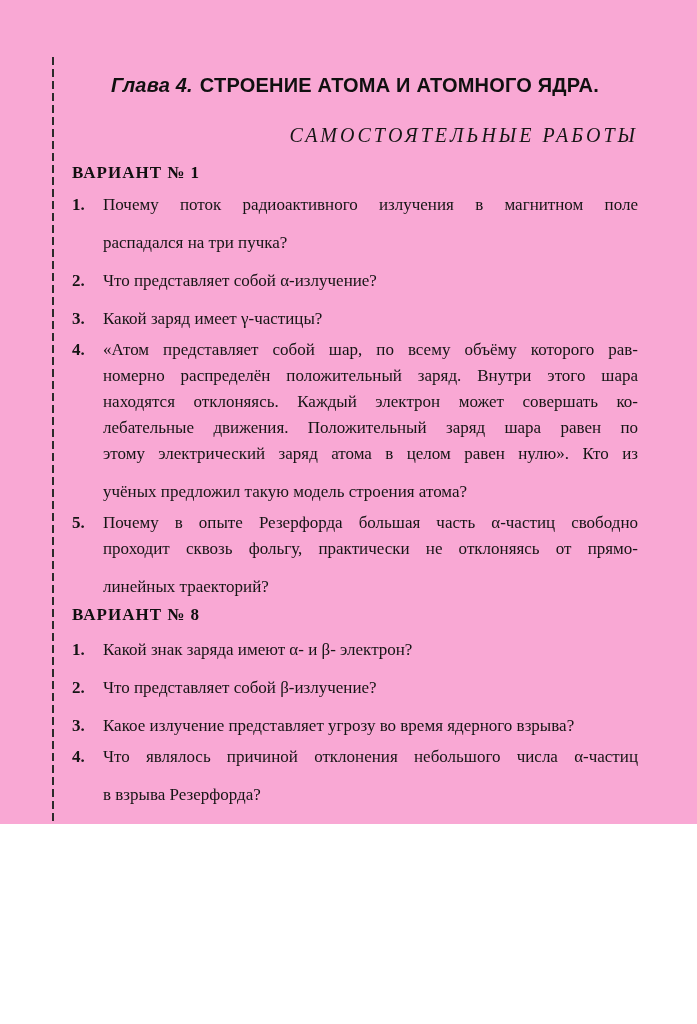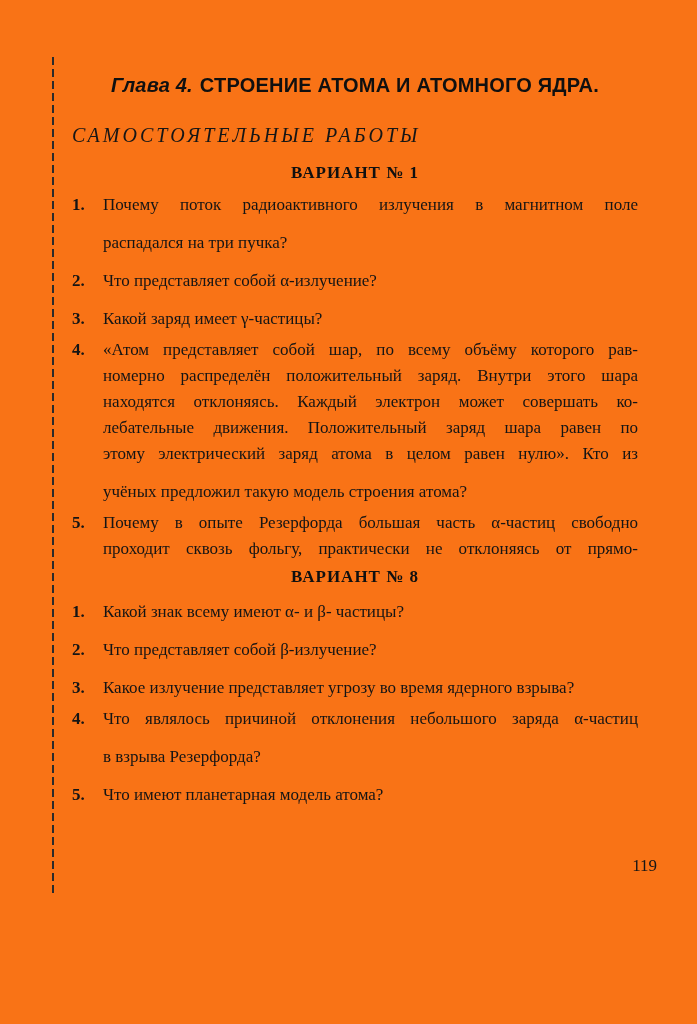--- a/index.html
+++ b/index.html
@@ -3,22 +3,22 @@
 <meta charset="utf-8">
 <style>
   html, body {
     margin: 0;
     padding: 0;
     background: #ffffff;
   }
   .page {
     position: relative;
     width: 697px;
-    height: 1024px;
-    background: #f97316;
+    height: 824px;
+    background: #f9a8d4;
     color: #151515;
     font-family: "Liberation Serif", "DejaVu Serif", serif;
     overflow: hidden;
     text-decoration: underline;
   }
   .margin-dashes {
     position: absolute;
     left: 52px;
     top: 57px;
     width: 2px;
@@ -49,42 +49,42 @@
     font-style: italic;
     margin-right: 7px;
   }
   .section-heading {
     margin: 24px 0 0 0;
     font-style: italic;
     font-weight: 400;
     font-size: 20px;
     line-height: 24px;
     letter-spacing: 3px;
-    text-align: left;
+    text-align: right;
     color: #161616;
   }
   .worksheet-heading {
     margin: 12px 0 0 0;
     font-weight: 700;
     font-size: 18px;
     line-height: 22px;
     text-align: center;
     color: #101010;
     letter-spacing: 0.4px;
   }
   .worksheet-code {
     font-style: italic;
     margin-right: 7px;
   }
   .variant-heading {
     margin: 16px 0 0 0;
     font-weight: 700;
     font-size: 17px;
     line-height: 20px;
-    text-align: center;
+    text-align: left;
     letter-spacing: 1px;
     color: #101010;
   }
   .variant-heading.second {
     margin-top: 4px;
   }
   .question-list {
     margin-top: 9px;
     font-size: 17px;
     line-height: 26px;
@@ -158,42 +158,43 @@
             <div class="qline">номерно распределён положительный заряд. Внутри этого шара</div>
             <div class="qline">находятся отклоняясь. Каждый электрон может совершать ко-</div>
             <div class="qline">лебательные движения. Положительный заряд шара равен по</div>
             <div class="qline">этому электрический заряд атома в целом равен нулю». Кто из</div>
             <div class="qline qline-last">учёных предложил такую модель строения атома?</div>
           </div>
           <div class="question">
             <span class="qnum">5.</span>
             <div class="qline">Почему в опыте Резерфорда большая часть α-частиц свободно</div>
             <div class="qline">проходит сквозь фольгу, практически не отклоняясь от прямо-</div>
+            <div class="qline qline-last">линейных траекторий?</div>
           </div>
         </div>
     </div>
 
     <div>
       <h4 class="variant-heading second">ВАРИАНТ № 8</h4>
       <div class="question-list">
           <div class="question">
             <span class="qnum">1.</span>
-            <div class="qline qline-last">Какой знак всему имеют α- и β- частицы?</div>
+            <div class="qline qline-last">Какой знак заряда имеют α- и β- электрон?</div>
           </div>
           <div class="question">
             <span class="qnum">2.</span>
             <div class="qline qline-last">Что представляет собой β-излучение?</div>
           </div>
           <div class="question">
             <span class="qnum">3.</span>
             <div class="qline qline-last">Какое излучение представляет угрозу во время ядерного взрыва?</div>
           </div>
           <div class="question">
             <span class="qnum">4.</span>
-            <div class="qline">Что являлось причиной отклонения небольшого заряда α-частиц</div>
+            <div class="qline">Что являлось причиной отклонения небольшого числа α-частиц</div>
             <div class="qline qline-last">в взрыва Резерфорда?</div>
           </div>
           <div class="question">
             <span class="qnum">5.</span>
             <div class="qline qline-last">Что имеют планетарная модель атома?</div>
           </div>
         </div>
     </div>
 
   </div>

